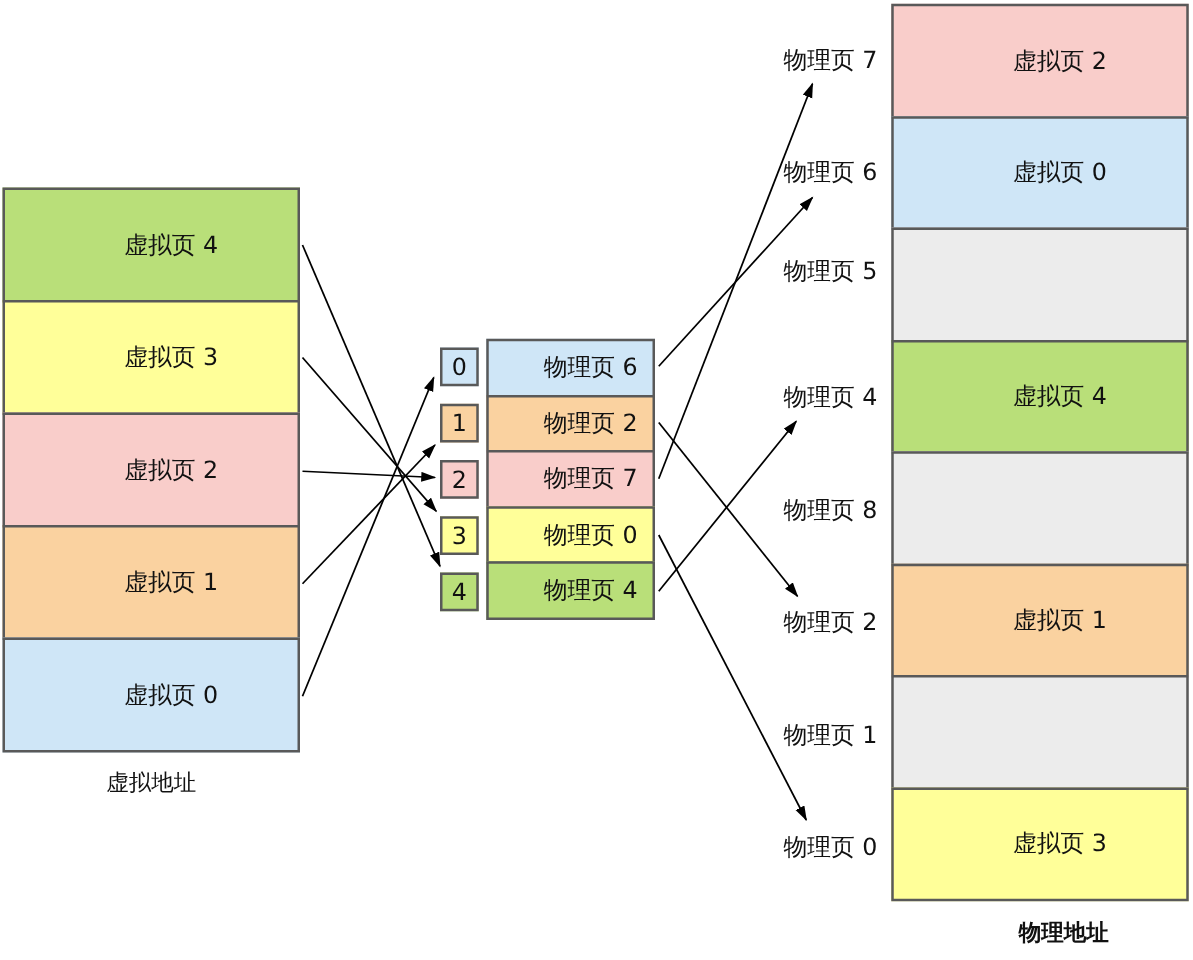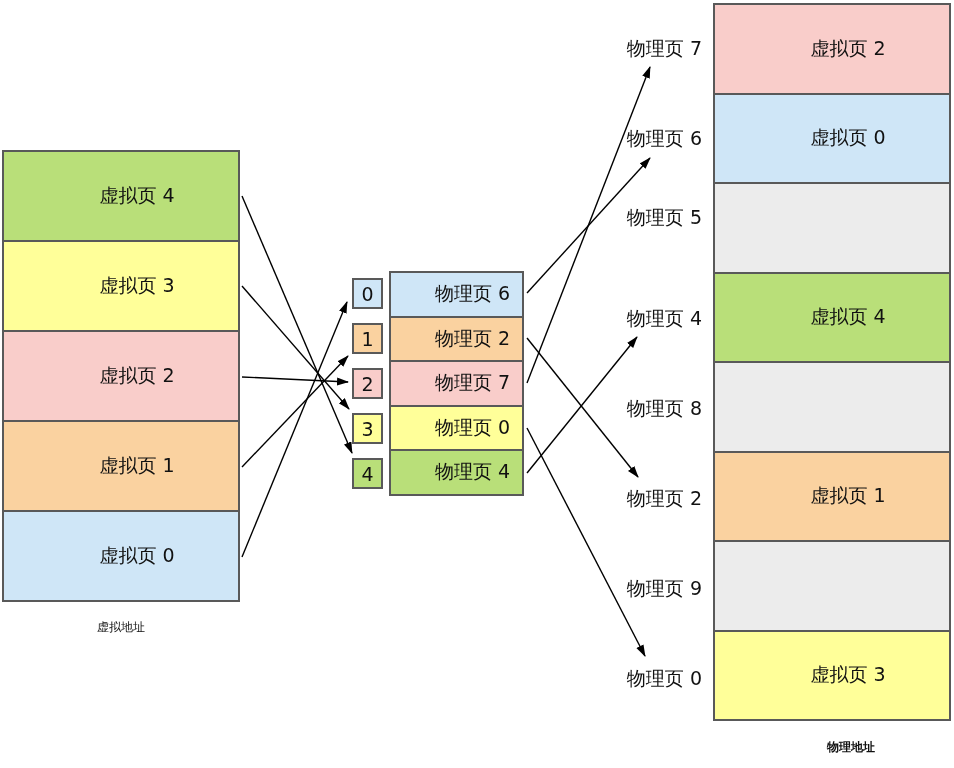--- a/index.html
+++ b/index.html
@@ -78,21 +78,21 @@
     font-size: 19px;
     color: #111111;
     white-space: nowrap;
   }
 
   .column-caption {
     position: absolute;
     height: 28px;
     line-height: 28px;
     text-align: center;
-    font-size: 12px;
+    font-size: 18px;
     color: #111111;
     white-space: nowrap;
   }
   #vm-caption { left: 2px; top: 613px; width: 238px; }
   #pm-caption { left: 732px; top: 733px; width: 238px; font-weight: bold; }
 
   #arrow-layer {
     position: absolute;
     left: 0; top: 0;
     width: 954px;
@@ -158,21 +158,21 @@
       <span>物理页 4</span>
     </div>
   </div>
 
   <div class="pm-label" style="top:35px">物理页 7</div>
   <div class="pm-label" style="top:125px">物理页 6</div>
   <div class="pm-label" style="top:204px">物理页 5</div>
   <div class="pm-label" style="top:305px">物理页 4</div>
   <div class="pm-label" style="top:395px">物理页 8</div>
   <div class="pm-label" style="top:485px">物理页 2</div>
-  <div class="pm-label" style="top:575px">物理页 9</div>
+  <div class="pm-label" style="top:575px">物理页 1</div>
   <div class="pm-label" style="top:665px">物理页 0</div>
 
   <div class="pm-column">
     <div class="box-row" style="background-color: rgb(249, 205, 202);">
       <span>虚拟页 2</span>
     </div>
     <div class="box-row" style="background-color: rgb(207, 230, 247);">
       <span>虚拟页 0</span>
     </div>
     <div class="box-row" style="background-color: rgb(236, 236, 236);">

